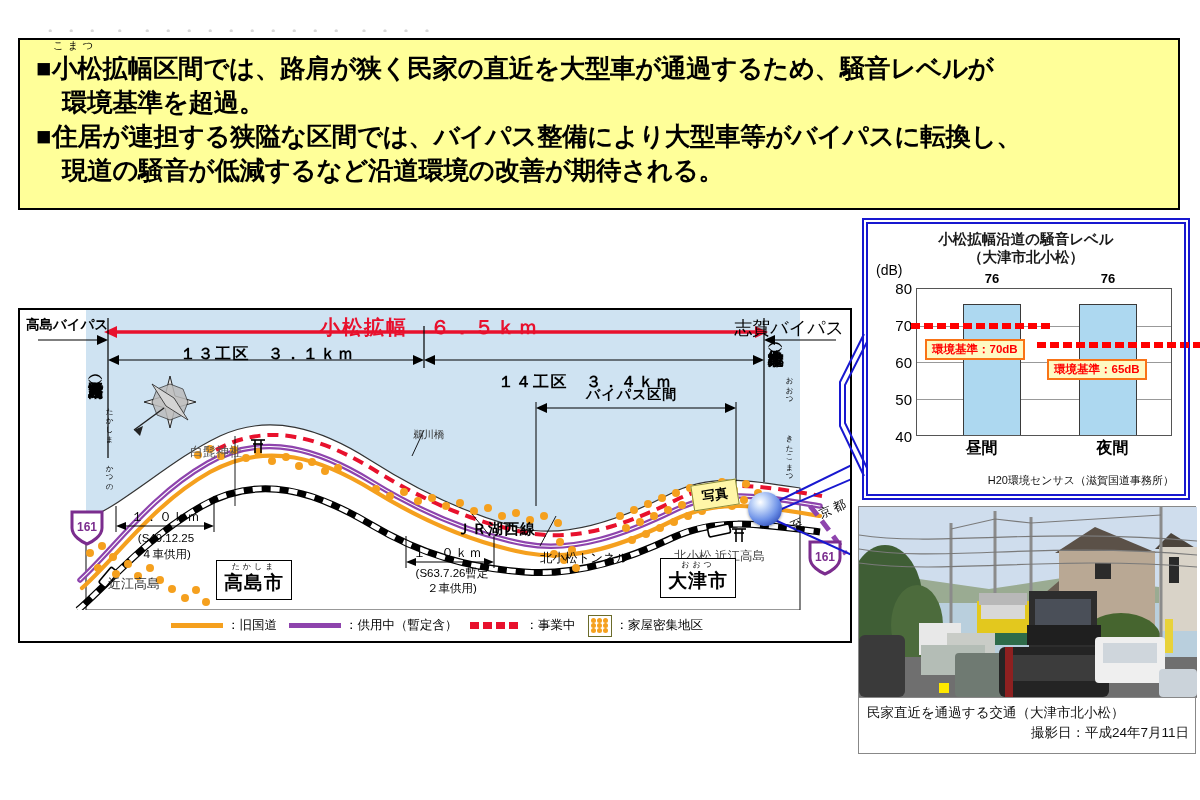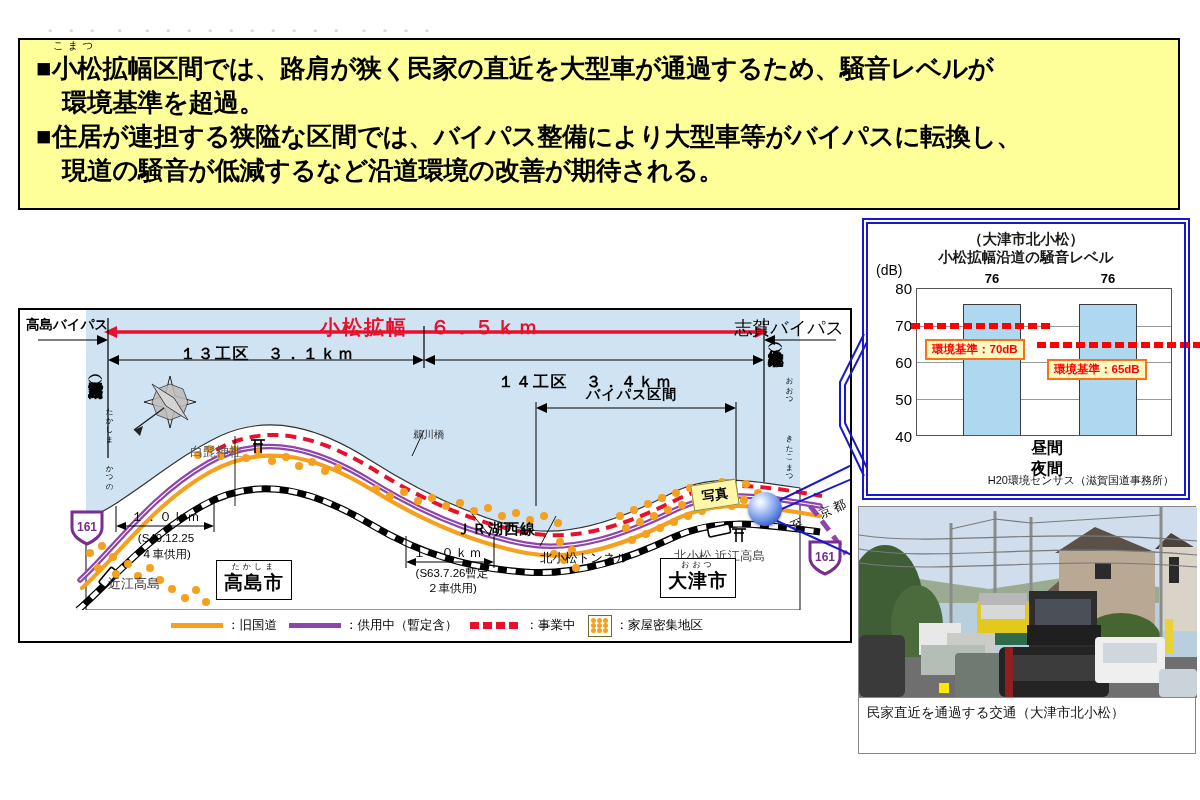--- a/index.html
+++ b/index.html
@@ -167,21 +167,21 @@
   .ref-dotted {
     width: 100%; height: 6px;
     background: repeating-linear-gradient(to right, #FF0000 0 9px, transparent 9px 13px);
   }
   .ref-box {
     position: absolute; background: #fef9c3; border: 2px solid #f97316;
     color: #FF0000; font-size: 11.5px; font-weight: 700;
     padding: 1px 5px; white-space: nowrap;
   }
   .x-axis-labels {
-    position: absolute; left: 46px; right: 4px; top: 212px; display: flex; flex-direction: column;
+    position: absolute; left: 46px; right: 4px; top: 212px; display: flex;
   }
   .x-axis-labels span { flex: 1; text-align: center; font-size: 16px; font-weight: 700; }
   .chart-source {
     position: absolute; right: 8px; bottom: 4px; font-size: 11px; color: #111;
   }
   .tail { position: absolute; }
 
   
   .photo-panel {
     position: absolute; left: 858px; top: 506px; width: 338px; height: 248px;
@@ -482,22 +482,22 @@
             <i></i>
         </span>
         <span>：家屋密集地区</span>
       </div>
     </div>
   </div>
 
   <div class="chart-frame">
     <div class="chart-inner">
       <div class="chart-title">
+        <div>小松拡幅沿道の騒音レベル</div>
         <div>（大津市北小松）</div>
-        <div>小松拡幅沿道の騒音レベル</div>
       </div>
 
       <div class="unit-db">(dB)</div>
 
       <div class="plot-wrap">
         <div class="y-axis-labels">
           <span style="top:0%">80</span>
           <span style="top:25%">70</span>
           <span style="top:50%">60</span>
           <span style="top:75%">50</span>
@@ -594,16 +594,17 @@
         <rect x="236" y="130" width="70" height="46" fill="#efefef" rx="4"></rect>
         <rect x="244" y="136" width="54" height="20" fill="#cfd6dc"></rect>
         <rect x="0" y="128" width="46" height="62" fill="#3a3a3a" rx="6"></rect>
         <rect x="300" y="162" width="38" height="28" fill="#cbd3da" rx="4"></rect>
         <rect x="306" y="112" width="8" height="34" fill="#e8d23a"></rect>
         <rect x="80" y="176" width="10" height="10" fill="#ffe800"></rect>
       </svg>
     </div>
     <div class="photo-caption">
       <div>民家直近を通過する交通（大津市北小松）</div>
+      <div class="cap2">撮影日：平成24年7月11日</div>
     </div>
   </div>
 
 </div>
 
 </body></html>

